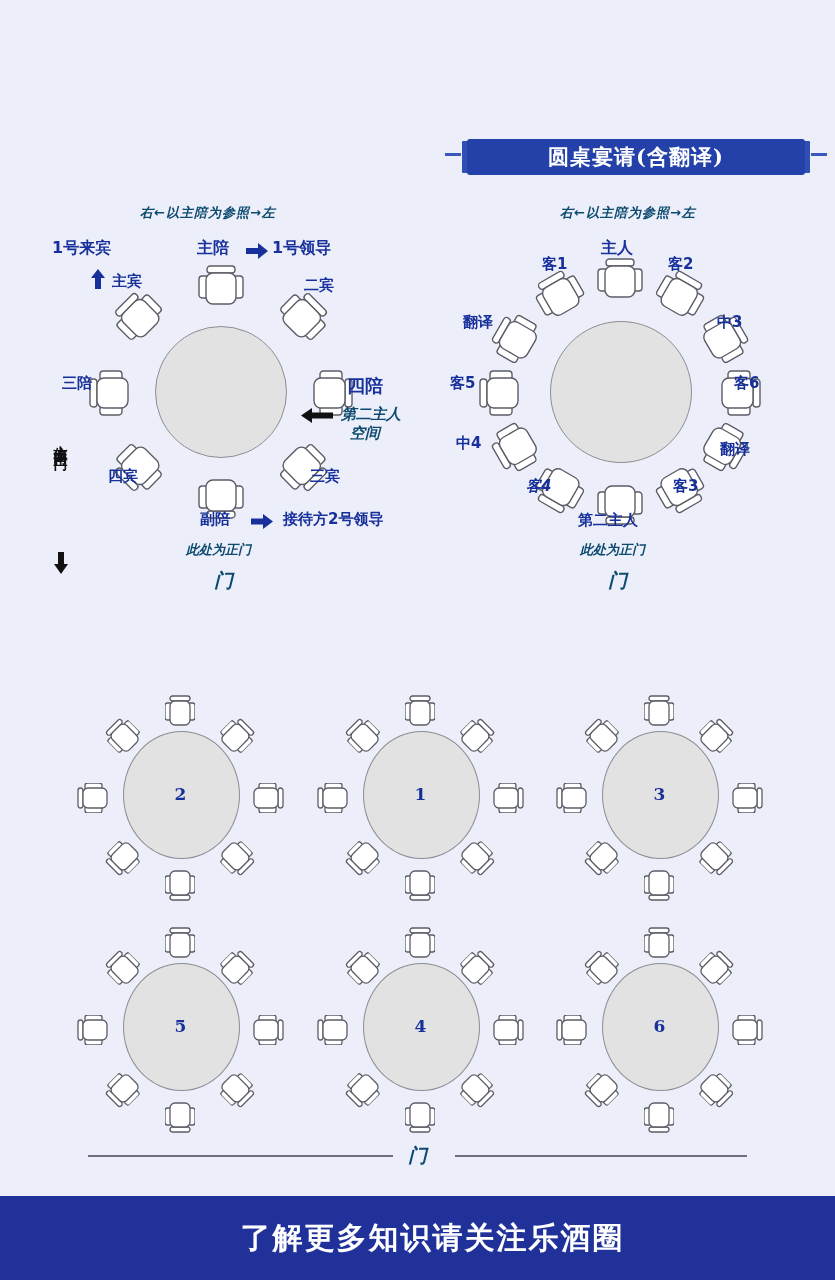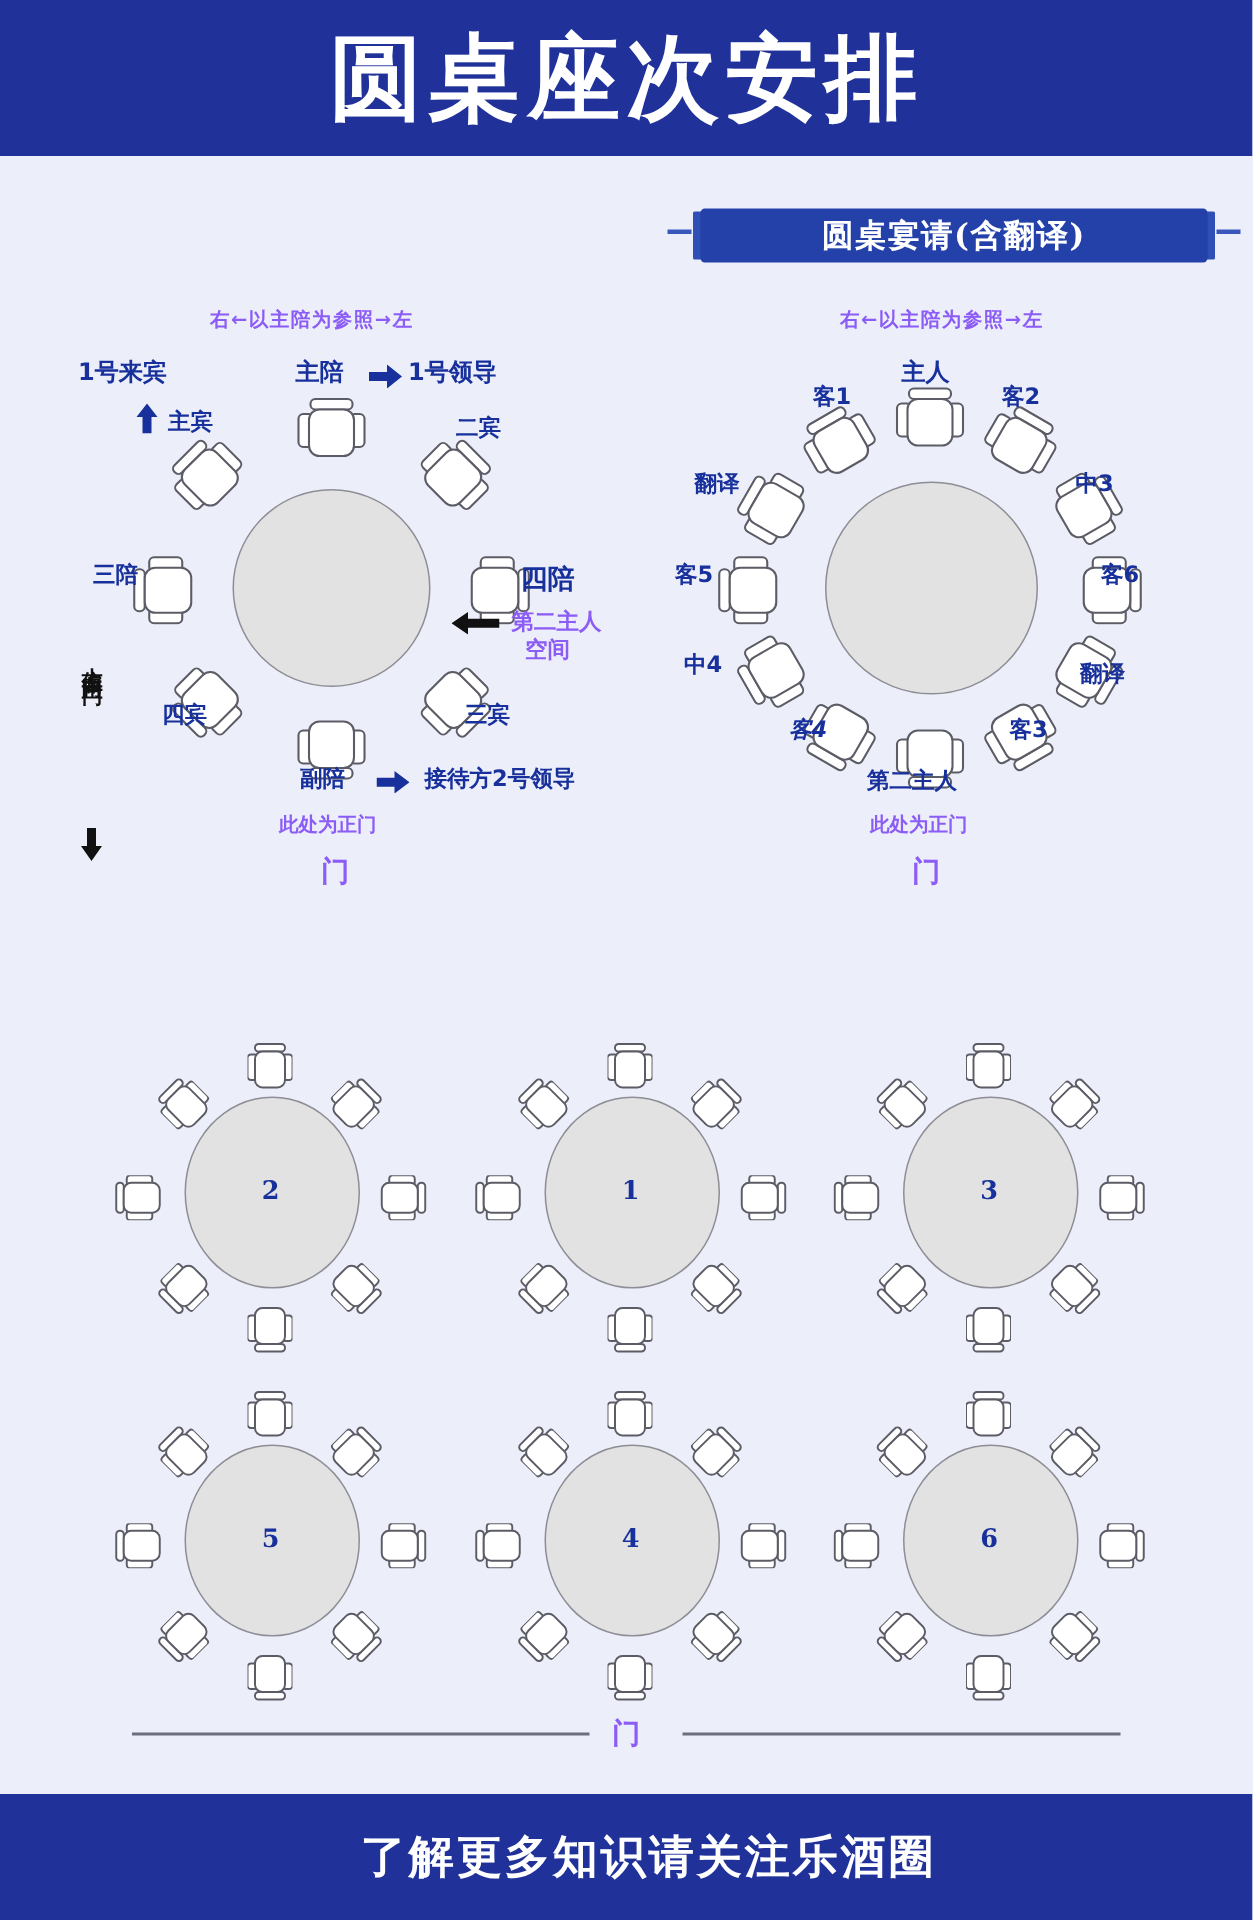--- a/index.html
+++ b/index.html
@@ -47,22 +47,22 @@
   }
   .badge::before,.badge::after{
     content:"";position:absolute;top:38%;height:3px;width:16px;background:#3a57bb;
   }
   .badge::before{left:-22px;}
   .badge::after{right:-22px;}
 
   
   .lbl{position:absolute;color:#17309b;font-weight:bold;white-space:nowrap;
        font-family:"DejaVu Sans","Liberation Sans",sans-serif;}
-  .blk{position:absolute;color:#8b5cf6;font-weight:bold;white-space:nowrap;
-       font-family:"DejaVu Sans","Liberation Sans",sans-serif;}
+  .blk{position:absolute;color:#0c4a6e;font-weight:bold;white-space:nowrap;
+       font-family:"DejaVu Sans","Liberation Sans",sans-serif;font-style:italic;}
   .vtext{position:absolute;color:#111;font-weight:bold;
        writing-mode:vertical-rl;text-orientation:upright;letter-spacing:2px;
        font-family:"DejaVu Sans","Liberation Sans",sans-serif;}
 
   .diagram{position:absolute;}
   .tablecirc{
     position:absolute;border-radius:50%;
     background:#e2e2e2;border:1.6px solid #8d8d95;
   }
   .tnum{
@@ -71,23 +71,20 @@
     font-family:"DejaVu Serif","Liberation Serif",serif;
   }
   .chair{position:absolute;}
   .doorline{position:absolute;height:2px;background:#6d6f80;}
 </style>
 </head>
 <body>
 
 <div class="sheet">
 
-  <div class="topbar">
-    <div class="title">圆桌座次安排</div>
-  </div>
 
   <div class="badge" style="left:467px;top:139px;width:338px;height:36px;font-size:21px;letter-spacing:1px;">圆桌宴请(含翻译)</div>
 
   <div class="diagram" style="left:0px;top:196px;width:420px;height:400px;">
 
     <div class="blk" style="left:140px;top:8px;font-size:13px;letter-spacing:1px;">右←以主陪为参照→左</div>
 
     <div class="tablecirc" style="left:155px;top:130px;width:130px;height:130px;"></div>
 
     <div class="chair" style="left:198px;top:69px;">

